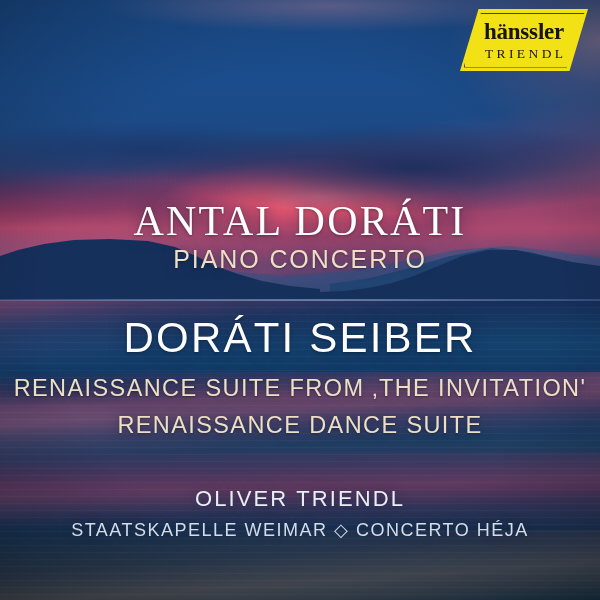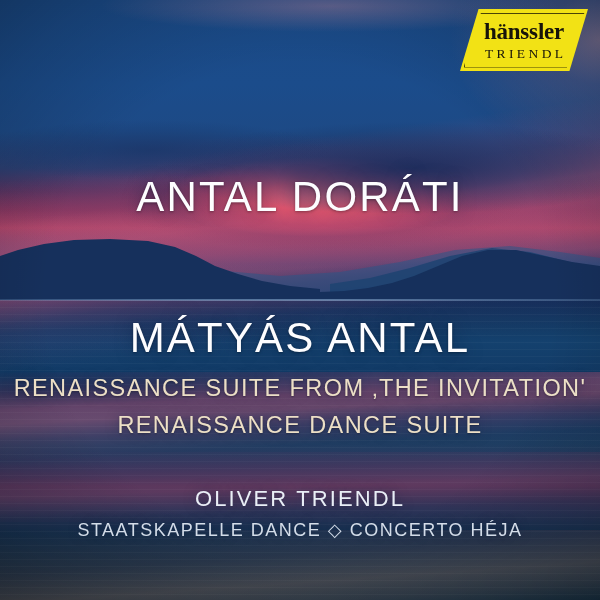--- a/index.html
+++ b/index.html
@@ -278,21 +278,21 @@
     text-shadow: 0 0 12px rgba(10,25,60,0.5);
   }
   .perf-sub {
     font-size: 18px;
     font-weight: 400;
     letter-spacing: 1.5px;
     color: #d3dce8;
     text-shadow: 0 0 10px rgba(10,25,60,0.5);
   }
 
-  #t-dorati    { top: 176px; }
+  #t-dorati    { top: 200px; font-family: Liberation Serif, serif; }
   #t-piano     { top: 247px; }
   #t-seiber    { top: 317px; }
   #t-invite    { top: 377px; }
   #t-renais    { top: 414px; }
   #t-triendl   { top: 488px; }
   #t-ensemble  { top: 521px; }
 </style>
 </head>
 <body>
 
@@ -334,28 +334,29 @@
 
   <div class="logo-wrap">
     <div class="logo-shape"></div>
     <div class="logo-inline"></div>
     <div class="logo-text-a">hänssler</div>
     <div class="logo-text-b">TRIENDL</div>
   </div>
 
   <div class="txt name-big" id="t-dorati">ANTAL DORÁTI</div>
 
-
-  <div class="txt name-big" id="t-seiber">MÁTYÁS ANTAL</div>
+  <div class="txt work-gold" id="t-piano">PIANO CONCERTO</div>
+
+  <div class="txt name-big" id="t-seiber">DORÁTI SEIBER</div>
 
   <div class="txt work-gold-sm" id="t-invite">RENAISSANCE SUITE FROM ‚THE INVITATION'</div>
 
   <div class="txt perf-main" id="t-triendl">OLIVER TRIENDL</div>
 
   <div class="txt work-gold-sm" id="t-renais">RENAISSANCE DANCE SUITE</div>
 
   <div class="txt perf-sub" id="t-ensemble">
-    <span>STAATSKAPELLE DANCE</span>
+    <span>STAATSKAPELLE WEIMAR</span>
     <span>◇</span>
     <span>CONCERTO HÉJA</span>
   </div>
 
 </div>
 
 </body></html>

